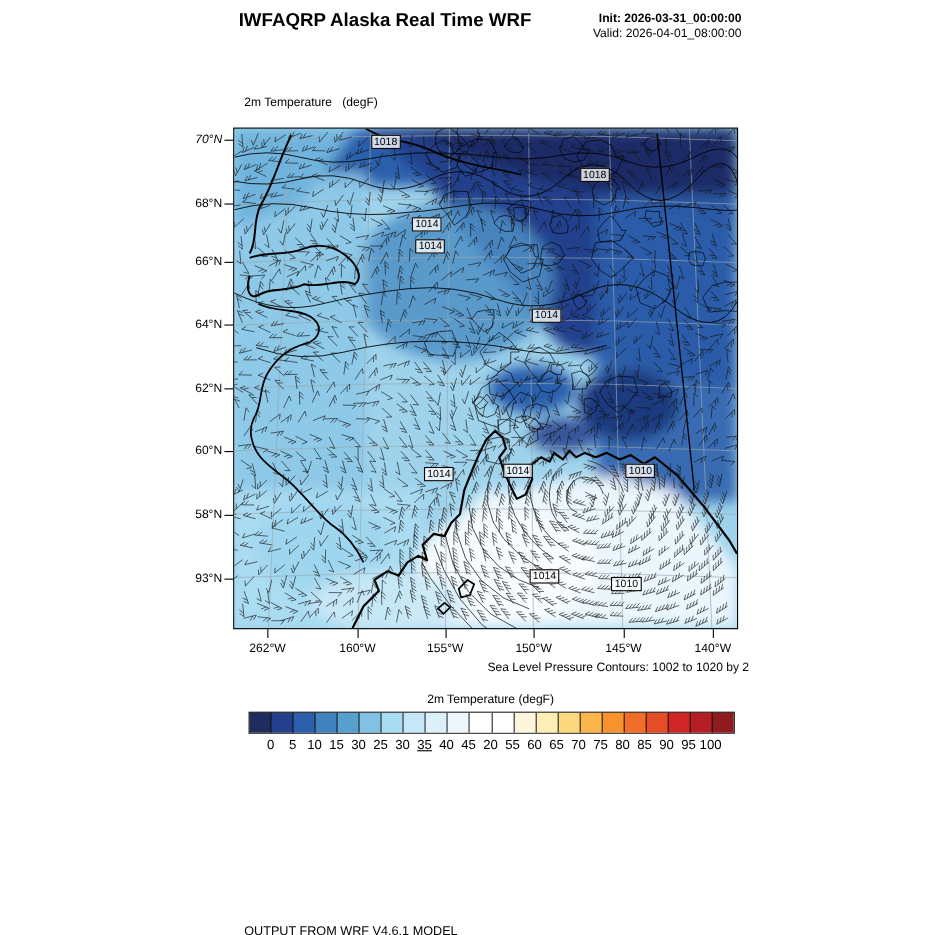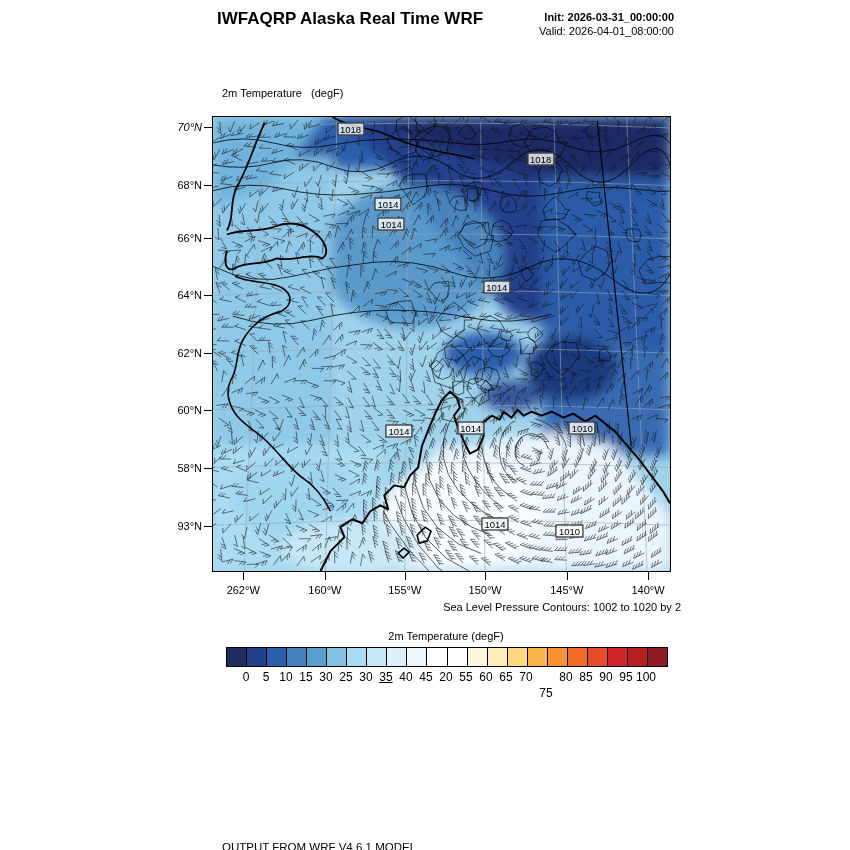--- a/index.html
+++ b/index.html
@@ -232,21 +232,21 @@
       <span style="left: 27.2727%;">25</span>
       <span style="left: 31.8182%;">30</span>
       <span style="left: 36.3636%; text-decoration: underline;">35</span>
       <span style="left: 40.9091%;">40</span>
       <span style="left: 45.4545%;">45</span>
       <span style="left: 50%;">20</span>
       <span style="left: 54.5455%;">55</span>
       <span style="left: 59.0909%;">60</span>
       <span style="left: 63.6364%;">65</span>
       <span style="left: 68.1818%; text-align: center;">70</span>
-      <span style="left: 72.7273%; margin-top: 16px;">75</span>
+      <span style="left: 72.7273%;">75</span>
       <span style="left: 77.2727%;">80</span>
       <span style="left: 81.8182%;">85</span>
       <span style="left: 86.3636%;">90</span>
       <span style="left: 90.9091%;">95</span>
       <span style="left: 95.4545%;">100</span>
     </div>
 
   <div id="footer" class="abs">
     <div>OUTPUT FROM WRF V4.6.1 MODEL</div>
     

